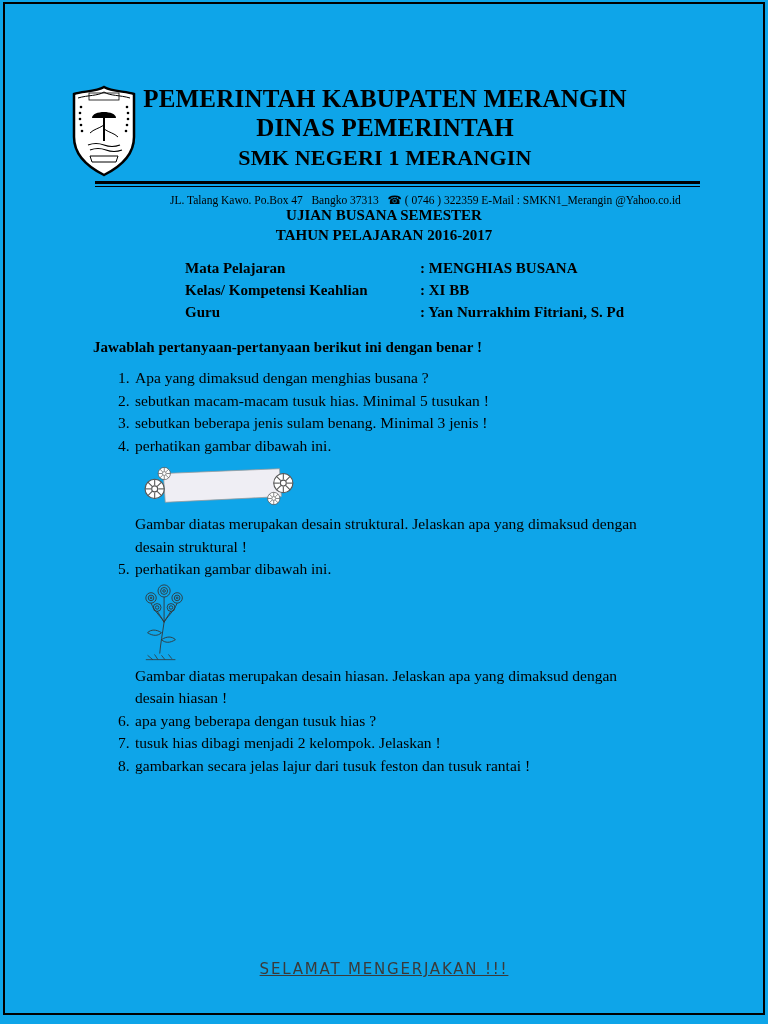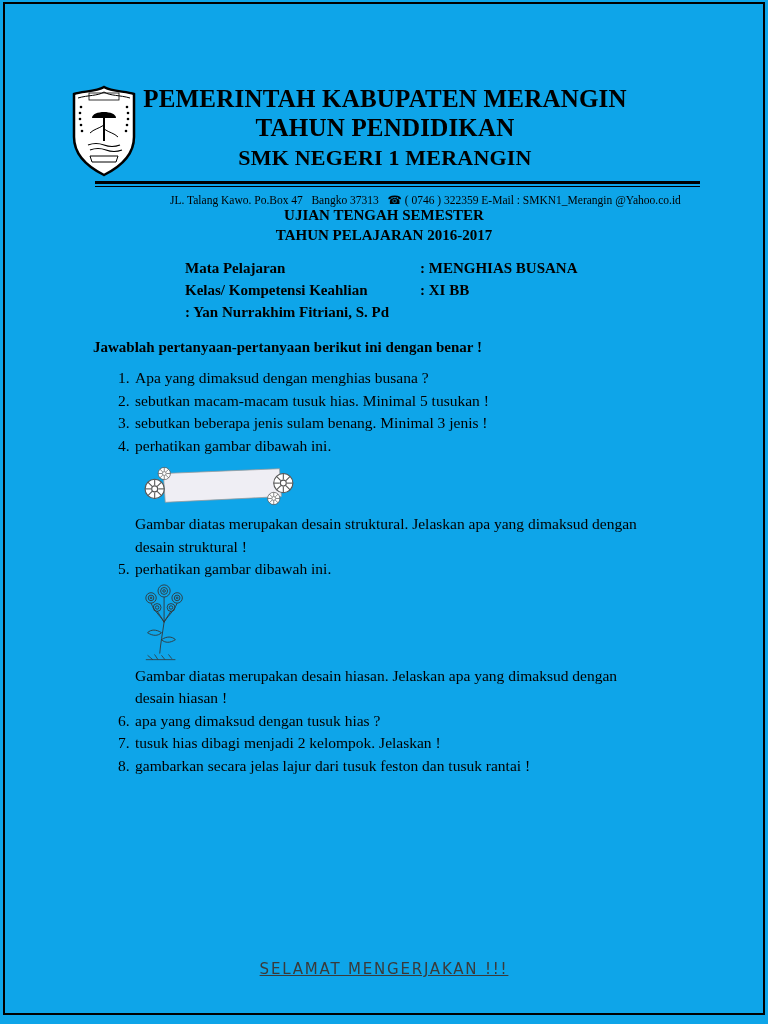--- a/index.html
+++ b/index.html
@@ -96,43 +96,44 @@
         </g>
         <path d="M24 33 C24 25 48 25 48 33 Z" fill="#000"></path>
         <line x1="36" y1="27" x2="36" y2="56" stroke="#000" stroke-width="2"></line>
         <path d="M36 40 C30 44 26 44 22 48 M36 44 C42 48 46 48 50 52" stroke="#000" stroke-width="1" fill="none"></path>
         <path d="M20 60 Q28 57 36 60 T52 60 M22 65 Q30 62 38 65 T54 65" stroke="#000" stroke-width="1.2" fill="none"></path>
         <path d="M22 71 L50 71 L48 77 L24 77 Z" fill="none" stroke="#000" stroke-width="1"></path>
       </svg>
     </div>
     <div class="head-text">
       <div class="h-line1">PEMERINTAH KABUPATEN MERANGIN</div>
-      <div class="h-line2">TAHUN PENDIDIKAN</div>
+      <div class="h-line2">DINAS PEMERINTAH</div>
       <div class="h-line3">SMK NEGERI 1 MERANGIN</div>
       <div class="address"><span>JL. Talang Kawo. Po.Box 47   Bangko 37313   </span><span>☎</span><span> ( 0746 ) 322359 E-Mail : SMKN1_Merangin @Yahoo.co.id</span></div>
     </div>
   </div>
 
   <div class="rule"></div>
 
   <div class="exam-title">
-    <div>UJIAN TENGAH SEMESTER</div>
+    <div>UJIAN BUSANA SEMESTER</div>
     <div>TAHUN PELAJARAN 2016-2017</div>
   </div>
 
   <div class="meta">
     <div class="meta-row">
       <div class="meta-label">Mata Pelajaran</div>
       <div class="meta-value">: MENGHIAS BUSANA</div>
     </div>
     <div class="meta-row">
       <div class="meta-label">Kelas/ Kompetensi Keahlian</div>
       <div class="meta-value">: XI BB</div>
     </div>
     <div class="meta-row">
+      <div class="meta-label">Guru</div>
       <div class="meta-value">: Yan Nurrakhim Fitriani, S. Pd</div>
     </div>
   </div>
 
   <div class="instruction">Jawablah pertanyaan-pertanyaan berikut ini dengan benar !</div>
 
   <div class="questions">
 
     <div class="qrow">
       <span class="qnum">1.</span>
@@ -209,21 +210,21 @@
               <path d="M14 82 L20 87 M22 81 L26 87 M30 82 L34 87 M38 81 L42 86 M12 87 L46 87" stroke-width="0.9"></path>
             </g>
           </svg>
         </div>
         <div class="caption">Gambar diatas merupakan desain hiasan. Jelaskan apa yang dimaksud dengan desain hiasan !</div>
       </div>
     </div>
 
     <div class="qrow">
       <span class="qnum">6.</span>
-      <div class="qbody">apa yang dimaksud dengan tusuk hias ?</div>
+      <div class="qbody">apa yang beberapa dengan tusuk hias ?</div>
     </div>
 
     <div class="qrow">
       <span class="qnum">7.</span>
       <div class="qbody">tusuk hias dibagi menjadi 2 kelompok. Jelaskan !</div>
     </div>
 
     <div class="qrow">
       <span class="qnum">8.</span>
       <div class="qbody">gambarkan secara jelas lajur dari tusuk feston dan tusuk rantai !</div>

